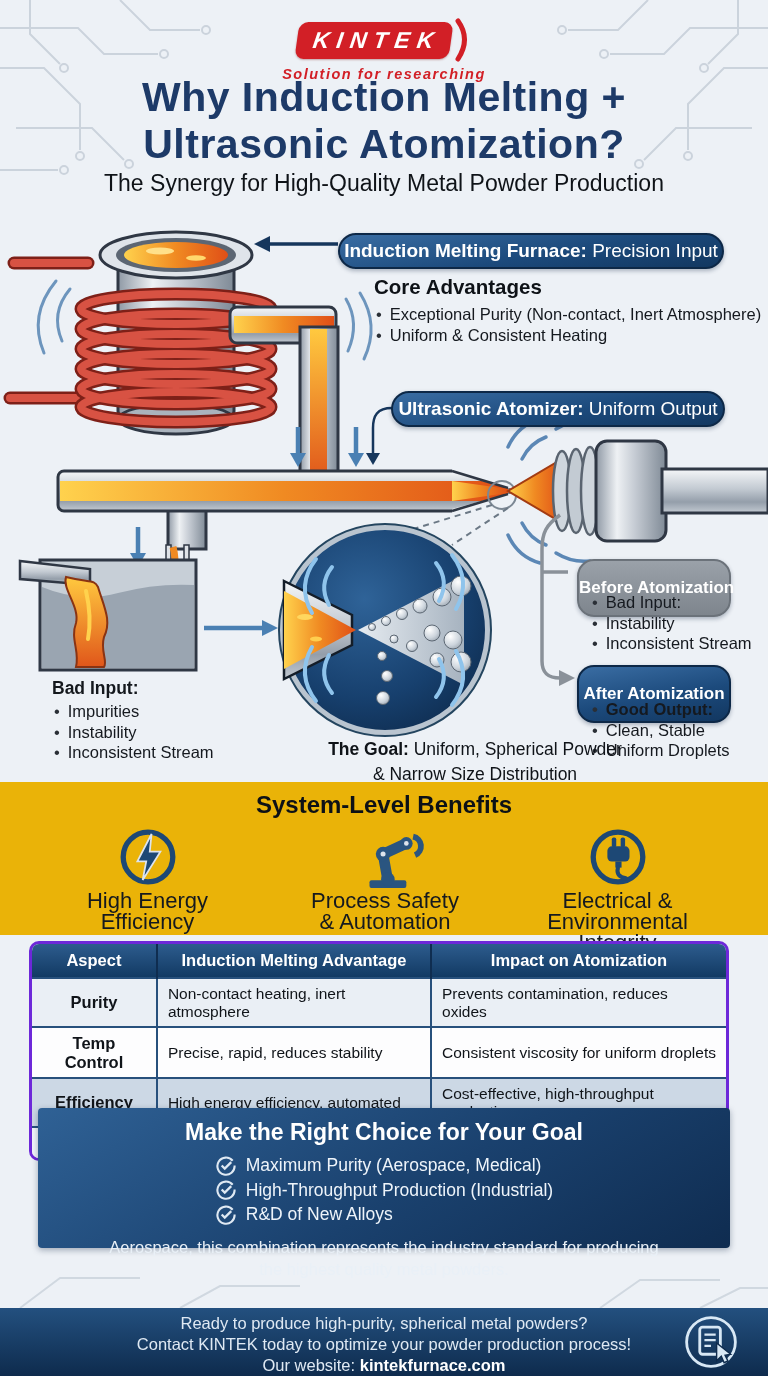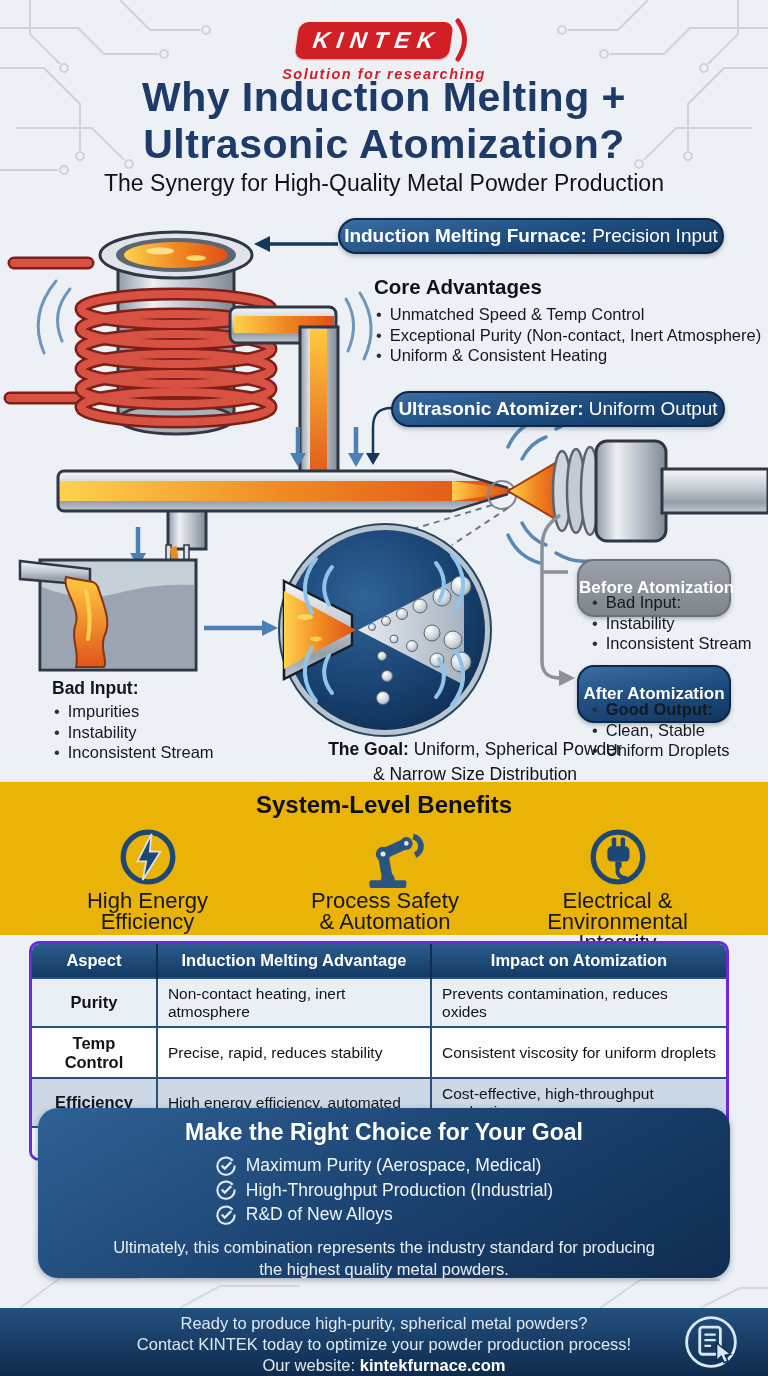--- a/index.html
+++ b/index.html
@@ -57,22 +57,22 @@
   th{background:linear-gradient(180deg,#2d5c8e,#123a63);color:#fff;font-size:16.5px;
      padding:7px 4px;border-left:2px solid #0f2d50;}
   th:first-child{border-left:none;}
   td{font-size:15.5px;padding:5.5px 10px;border-top:2px solid #27507c;border-left:2px solid #27507c;color:#101419;}
   td:first-child{border-left:none;font-weight:bold;text-align:center;font-size:16.5px;}
   tr.r0 td{background:#eaeff5;}
   tr.r1 td{background:#fdfdfe;}
   tr.r2 td{background:#ccd8e5;}
   tr.r3 td{background:#f2f6fa;}
   
-  .choice{position:absolute;top:1108px;left:38px;width:692px;height:170px;z-index:2;
-    border-radius:20px;background:linear-gradient(150deg,#2f6195 0%,#1a416e 55%,#0f2c50 100%);
+  .choice{position:absolute;top:1108px;left:38px;width:692px;height:140px;z-index:2;
+    border-radius:4px;background:linear-gradient(150deg,#2f6195 0%,#1a416e 55%,#0f2c50 100%);
     box-shadow:0 2px 6px rgba(10,30,60,.35);color:#eef4fa;text-align:center;}
   .choice h2{margin:11px 0 7px 0;font-size:23px;color:#fff;}
   .choice-items{display:inline-block;text-align:left;}
   .citem{display:flex;align-items:center;gap:10px;font-size:17.5px;line-height:24.5px;}
   .concl{font-size:16.5px;line-height:22px;margin-top:7px;color:#e9f0f7;}
   
   .footer{position:absolute;top:1308px;left:0;width:768px;height:68px;z-index:2;
     background:linear-gradient(180deg,#23507f,#0e2b4d);color:#dfe9f3;text-align:center;}
   .footer .ln{font-size:16.5px;line-height:21px;}
   .footer .ln:first-child{margin-top:5px;}
@@ -329,28 +329,27 @@
       </g>
     </g>
 
     <g data-interactable="false">
       <path d="M560 300 C546 310 542 318 542 334 V446 C542 459 549 463 560 463" stroke="#8a9199" stroke-width="3.5" fill="none"></path>
       <path d="M542 357 H568" stroke="#8a9199" stroke-width="3.5" fill="none"></path>
       <polygon points="575,463 559,455 559,471" fill="#8a9199"></polygon>
     </g>
   </svg>
 
-  <div class="pill" style="left:338px;top:3px;width:386px;" data-interactable="false">
+  <div class="pill" style="left:338px;top:18px;width:386px;" data-interactable="false">
     <span class="b" data-interactable="false">Induction Melting Furnace:</span><span data-interactable="false"> Precision Input</span>
   </div>
 
   <div class="blk" style="left:374px;top:60px;width:392px;" data-interactable="false">
     <h3 data-interactable="false">Core Advantages</h3>
     <ul class="bullets">
-      <li data-interactable="false">Unmatched Speed &amp; Temp Control</li>
       <li data-interactable="false">Exceptional Purity (Non-contact, Inert Atmosphere)</li>
       <li data-interactable="false">Uniform &amp; Consistent Heating</li>
     </ul>
   </div>
 
   <div class="pill" style="left:391px;top:176px;width:334px;" data-interactable="false">
     <span class="b" data-interactable="false">Ultrasonic Atomizer:</span><span data-interactable="false"> Uniform Output</span>
   </div>
 
   <div class="pill gray small" style="left:577px;top:344px;width:154px;" data-interactable="false">
@@ -491,21 +490,21 @@
     </div>
     <div class="citem" data-interactable="false">
       <svg width="21" height="21" viewBox="0 0 22 22" data-interactable="false">
         <path d="M18.5 6 a9 9 0 1 0 2 5" fill="none" stroke="#dfe9f3" stroke-width="2.2"></path>
         <path d="M7 11 l3.2 3.2 L17 7.5" fill="none" stroke="#dfe9f3" stroke-width="2.4"></path>
       </svg>
       <span data-interactable="false">R&amp;D of New Alloys</span>
     </div>
   </div>
   <div class="concl">
-    <div data-interactable="false">Ultimately, this combination represents the industry standard for producing</div>
+    <div data-interactable="false">Aerospace, this combination represents the industry standard for producing</div>
     <div data-interactable="false">the highest quality metal powders.</div>
   </div>
 </div>
 
 <div class="footer" data-interactable="false">
   <div class="ln" data-interactable="false">Ready to produce high-purity, spherical metal powders?</div>
   <div class="ln" data-interactable="false">Contact KINTEK today to optimize your powder production process!</div>
   <div class="ln" data-interactable="false"><span data-interactable="false">Our website: </span><span class="site" data-interactable="false">kintekfurnace.com</span></div>
   <svg class="footer-ico" data-interactable="false" width="60" height="60" viewBox="0 0 64 64">
     <circle cx="32" cy="31" r="26" fill="none" stroke="#d8e8f5" stroke-width="3"></circle>

